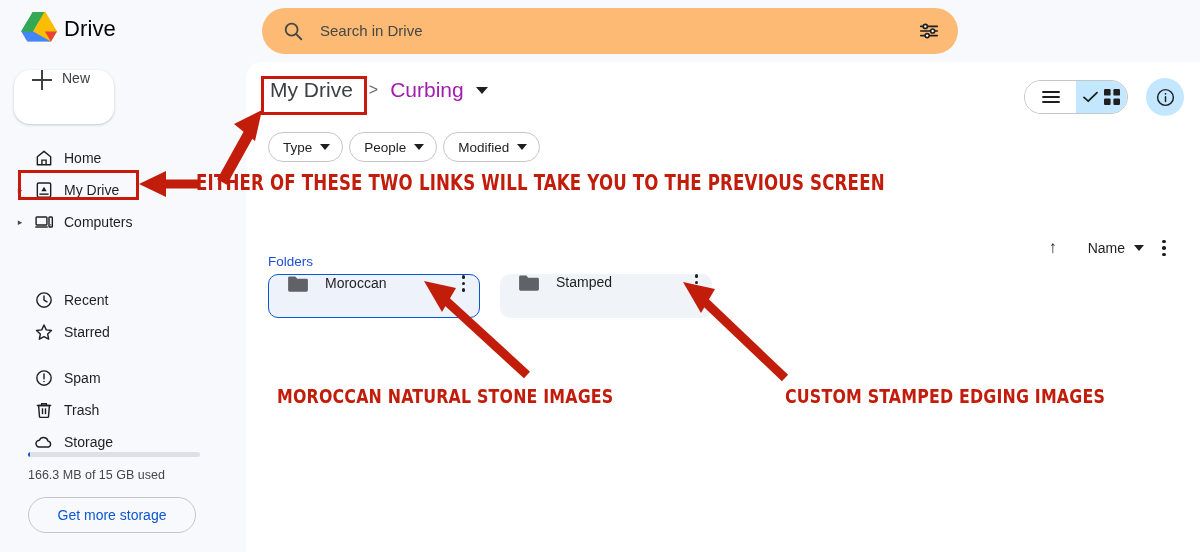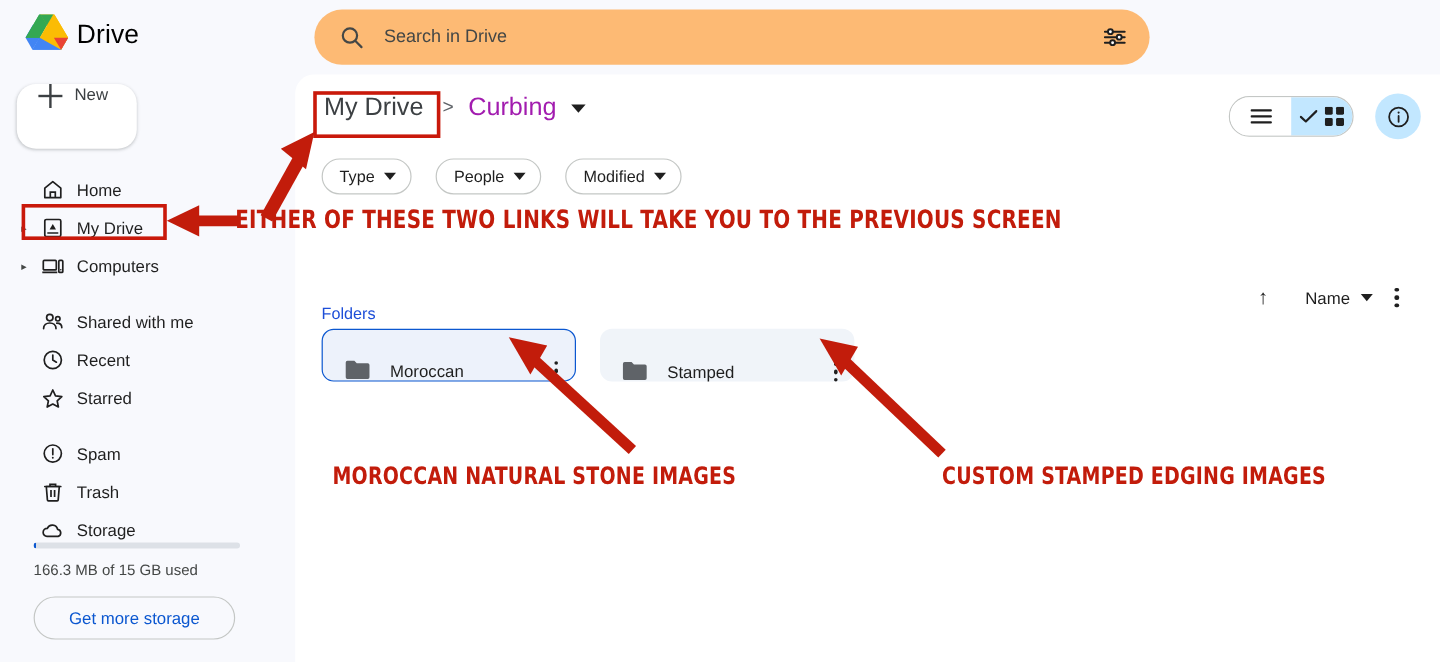--- a/index.html
+++ b/index.html
@@ -77,21 +77,21 @@
   .breadcrumb-row { position: absolute; left: 20px; top: 14px; display: flex; align-items: center; }
   .crumb-root { font-size: 21px; color: #3c4043; padding: 2px 4px; }
   .crumb-sep { font-size: 16px; color: #5f6368; margin: 0 12px; }
   .crumb-current { font-size: 21px; color: #a21caf; }
   .crumb-caret {
     margin-left: 12px; width: 0; height: 0;
     border-left: 6px solid transparent; border-right: 6px solid transparent;
     border-top: 7px solid #1f1f1f;
   }
 
-  .chips { position: absolute; left: 22px; top: 70px; display: flex; gap: 20px; }
+  .chips { position: absolute; left: 22px; top: 70px; display: flex; gap: 6px; }
   .chip {
     height: 30px; border: 1px solid #c4c7c5; border-radius: 16px;
     display: flex; align-items: center; gap: 8px; padding: 0 12px 0 14px;
     font-size: 13.5px; color: #1f1f1f; background: #fff;
   }
   .chip .caret {
     width: 0; height: 0;
     border-left: 5px solid transparent; border-right: 5px solid transparent;
     border-top: 6px solid #1f1f1f;
   }
@@ -119,21 +119,21 @@
     border-top: 6px solid #1f1f1f;
   }
   .kebab { width: 40px; display: flex; flex-direction: column; align-items: center; gap: 3px; }
   .kebab i { width: 3.5px; height: 3.5px; border-radius: 50%; background: #1f1f1f; display: block; }
 
   .section-label { position: absolute; left: 22px; top: 192px; font-size: 13.5px; color: #1d4ed8; }
 
   .folder-grid { position: absolute; left: 22px; top: 166px; display: flex; gap: 20px; }
   .folder-card {
     width: 212px; height: 44px; border-radius: 10px; background: #f0f4f9;
-    display: flex; align-items: flex-end; position: relative;
+    display: flex; align-items: flex-start; position: relative;
   }
   .folder-card.selected { background: #edf2fb; border: 1px solid #0b57d0; }
   .folder-icon { margin-left: 18px; width: 22px; height: 18px; }
   .folder-name { margin-left: 16px; font-size: 14px; color: #1f1f1f; }
   .folder-kebab {
     position: absolute; right: 14px; display: flex; flex-direction: column;
     align-items: center; gap: 3px;
   }
   .folder-kebab i { width: 3.5px; height: 3.5px; border-radius: 50%; background: #1f1f1f; display: block; }
 
@@ -213,29 +213,20 @@
       <span class="nav-caret">▸</span>
       <svg class="nav-icon" viewBox="0 0 24 24" fill="none" stroke="#1f1f1f" stroke-width="1.7">
         <rect x="2.5" y="6" width="13" height="9.5" rx="1"></rect>
         <line x1="1.5" y1="18" x2="16.5" y2="18"></line>
         <rect x="18" y="6" width="4" height="12" rx="1"></rect>
         <circle cx="20" cy="15.4" r=".8" fill="#1f1f1f" stroke="none"></circle>
       </svg>
       <span class="nav-label">Computers</span>
     </div>
 
-    <div class="nav-item" style="top:190px">
-      <svg class="nav-icon" viewBox="0 0 24 24" fill="none" stroke="#1f1f1f" stroke-width="1.7">
-        <circle cx="9" cy="8" r="3.2"></circle>
-        <path d="M2.8 19 c0-3.6 2.8-5.6 6.2-5.6 c3.4 0 6.2 2 6.2 5.6" stroke-linecap="round"></path>
-        <circle cx="17" cy="9.2" r="2.2"></circle>
-        <path d="M16 13.6 c2.8 0 5 1.6 5 4.4" stroke-linecap="round"></path>
-      </svg>
-      <span class="nav-label">Shared with me</span>
-    </div>
 
     <div class="nav-item" style="top:222px">
       <svg class="nav-icon" viewBox="0 0 24 24" fill="none" stroke="#1f1f1f" stroke-width="1.7">
         <circle cx="12" cy="12" r="8.6"></circle>
           <path d="M12 7 V12 L15.6 14.2" stroke-linecap="round"></path>
       </svg>
       <span class="nav-label">Recent</span>
     </div>
 
     <div class="nav-item" style="top:254px">

